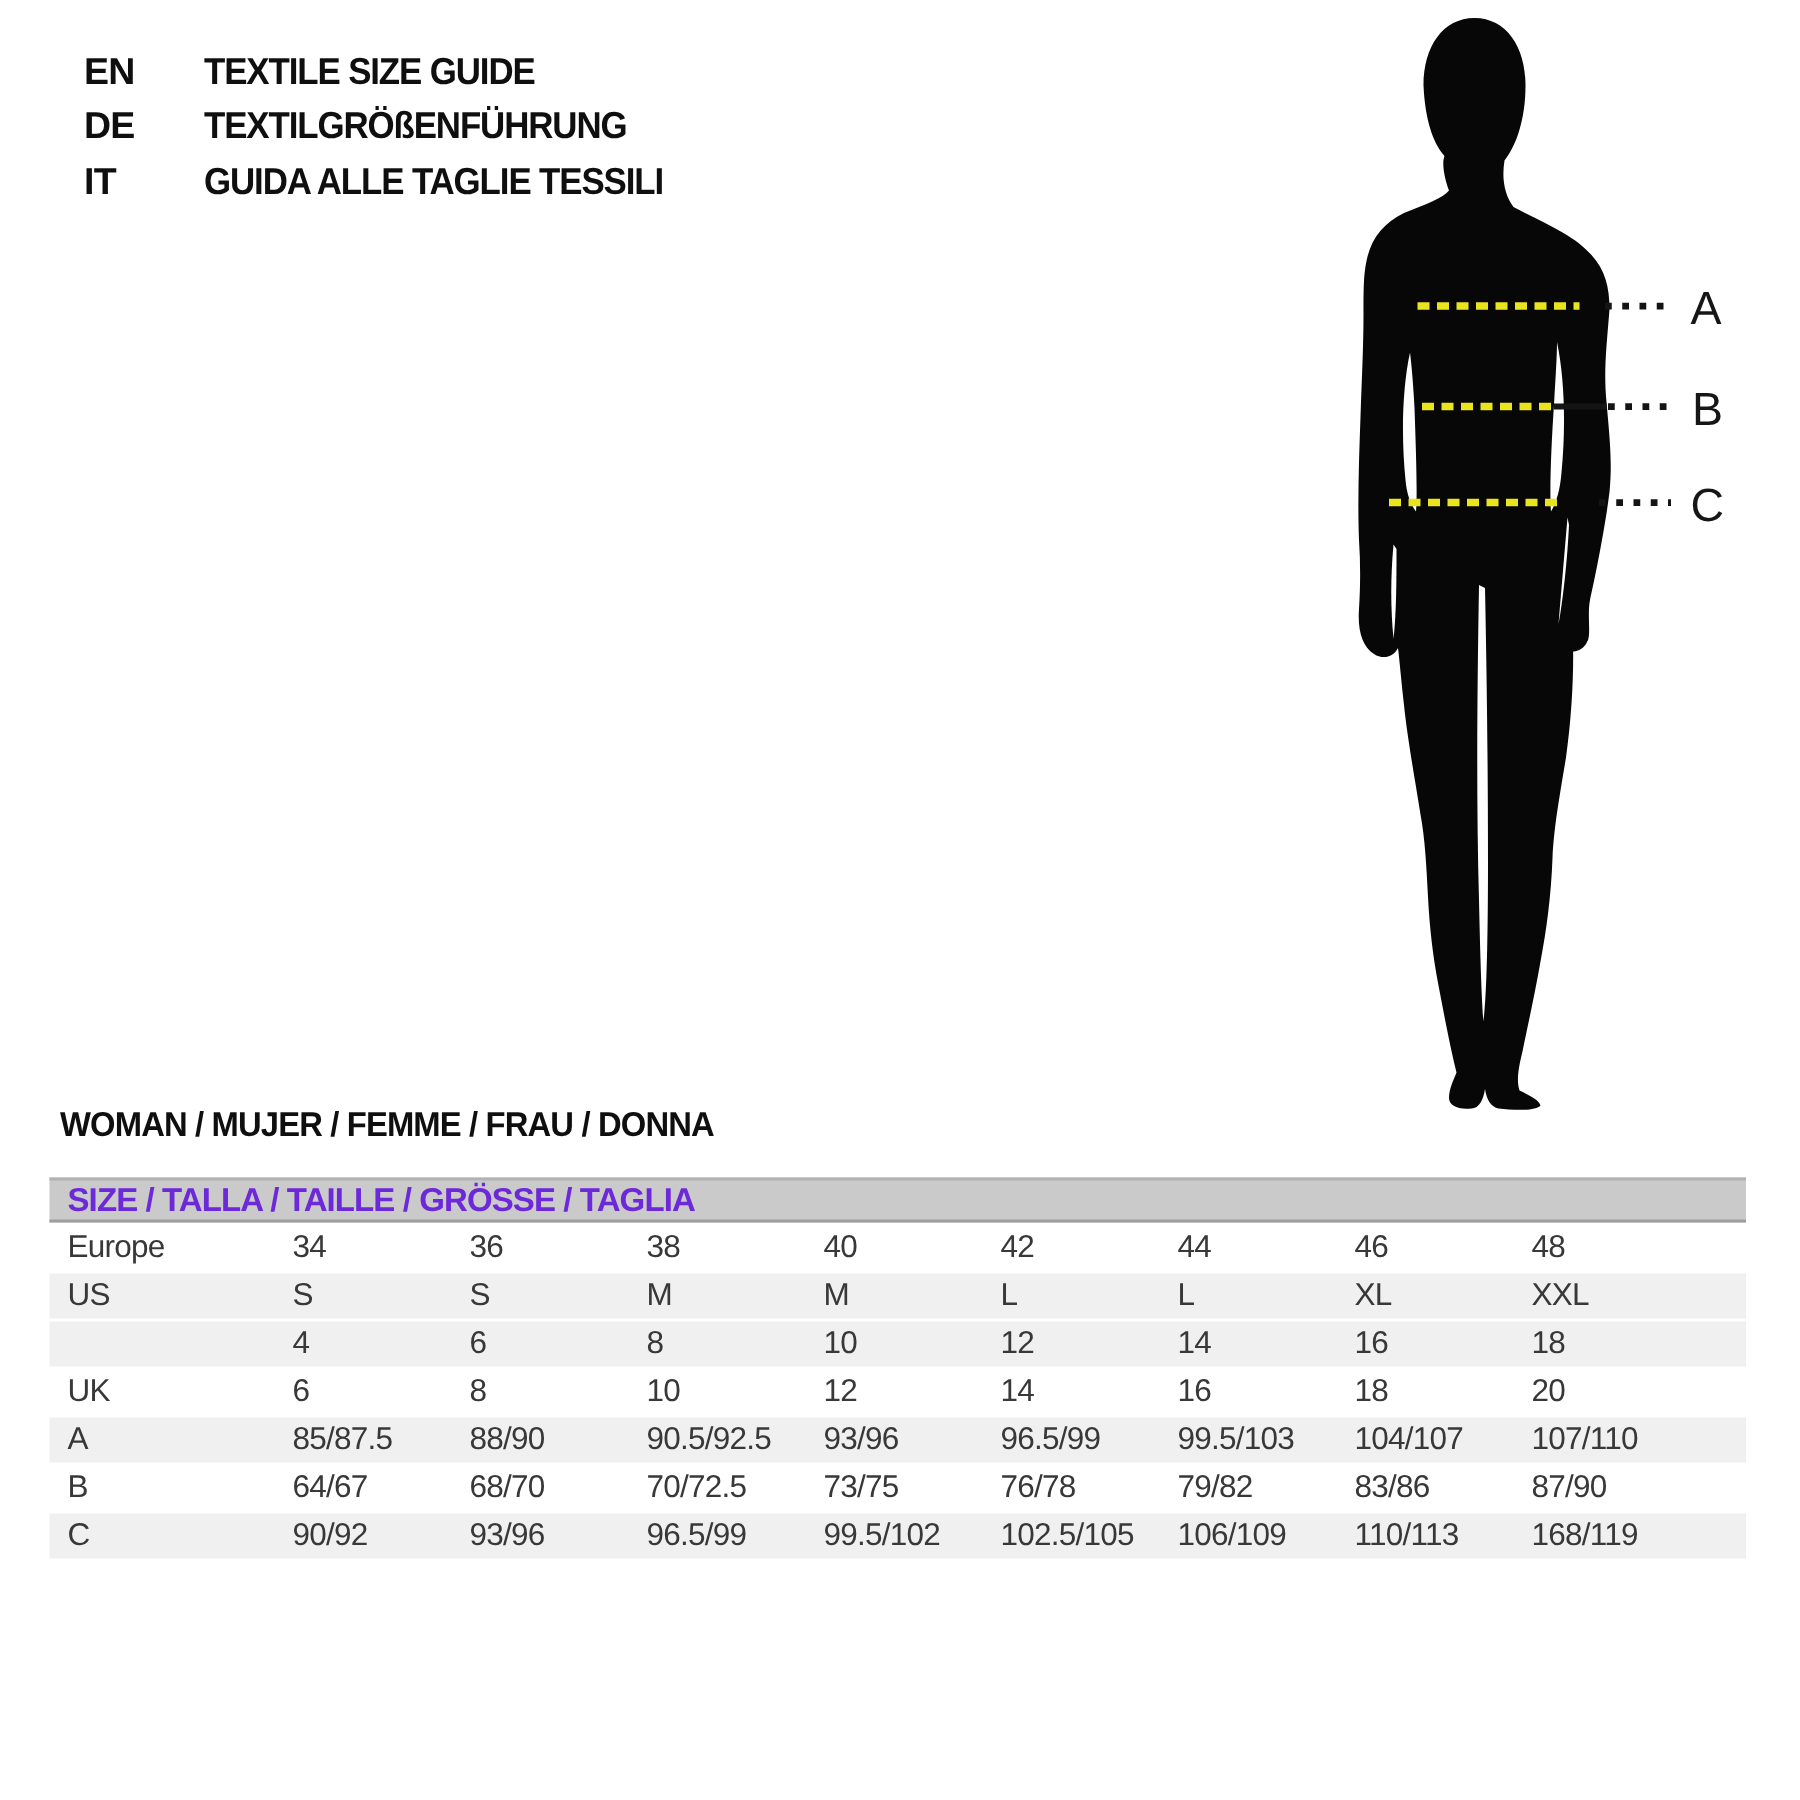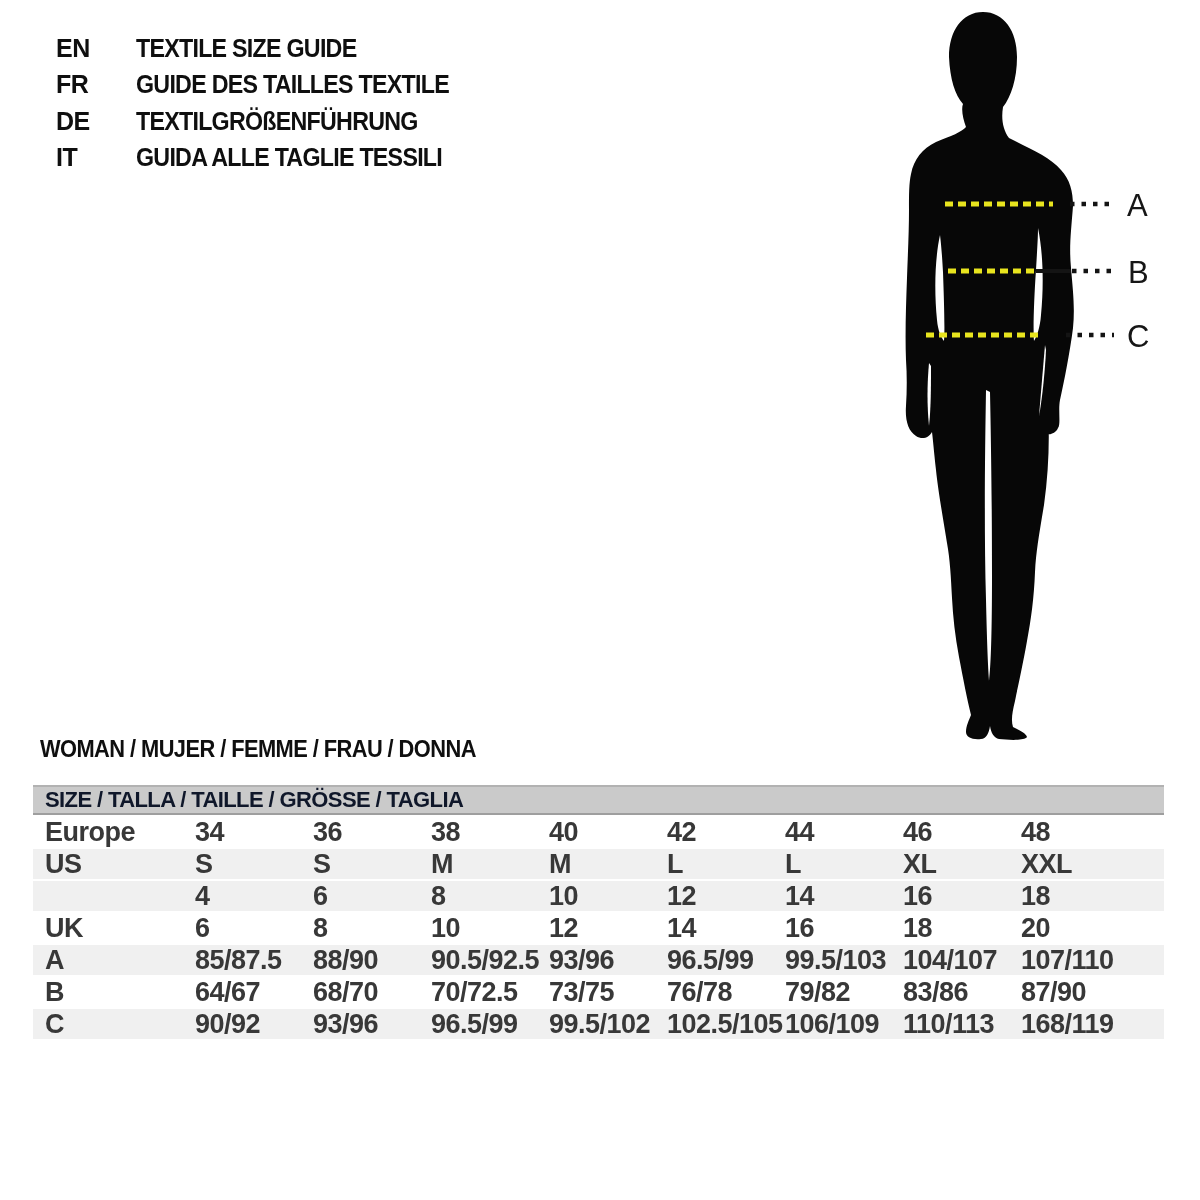--- a/index.html
+++ b/index.html
@@ -36,27 +36,27 @@
     transform:scaleX(0.95); transform-origin:left center; white-space:nowrap;
   }
 
   
   .size-table { position:absolute; left:33px; top:785px; width:1131px; }
   .table-header {
     width:1131px; height:30px; line-height:26px;
     background:var(--bar,#cacaca);
     border-top:2px solid #b2b2b2; border-bottom:2px solid #9e9e9e;
     padding-left:12px; margin-bottom:2px;
-    font-weight:bold; font-size:22px; color:#0f172a; letter-spacing:-0.6px;
+    font-weight:bold; font-size:22px; color:#6d28d9; letter-spacing:-0.6px;
     white-space:nowrap;
   }
   .trow {
     display:grid; grid-template-columns:162px repeat(8,118px) 1fr;
     width:1131px; height:30px; margin-bottom:2px; align-items:center;
-    font-weight:bold; font-size:27px; color:#383838; letter-spacing:-0.5px;
+    font-weight:normal; font-size:21px; color:#383838; letter-spacing:-0.5px;
   }
   .trow.shaded { background:var(--shade,#f0f0f0); }
   .trow .lbl { padding-left:12px; text-align:left; }
   .trow .cell { text-align:left; }
 
   
   .legend { position:absolute; left:40px; top:1088px; }
   .legend-line {
     height:33.5px; font-weight:bold; font-size:22px; color:#101010;
     letter-spacing:-0.6px; transform:scaleX(0.94); transform-origin:left center;
@@ -65,24 +65,20 @@
 </style>
 </head>
 <body>
 
 <div class="canvas">
 
   <div class="lang-block">
       <div class="lang-row">
         <span class="lang-code">EN</span>
         <span class="lang-label">TEXTILE SIZE GUIDE</span>
-      </div>
-      <div class="lang-row">
-        <span class="lang-code">FR</span>
-        <span class="lang-label">GUIDE DES TAILLES TEXTILE</span>
       </div>
       <div class="lang-row">
         <span class="lang-code">DE</span>
         <span class="lang-label">TEXTILGRÖßENFÜHRUNG</span>
       </div>
       <div class="lang-row">
         <span class="lang-code">IT</span>
         <span class="lang-label">GUIDA ALLE TAGLIE TESSILI</span>
       </div>
     </div>

